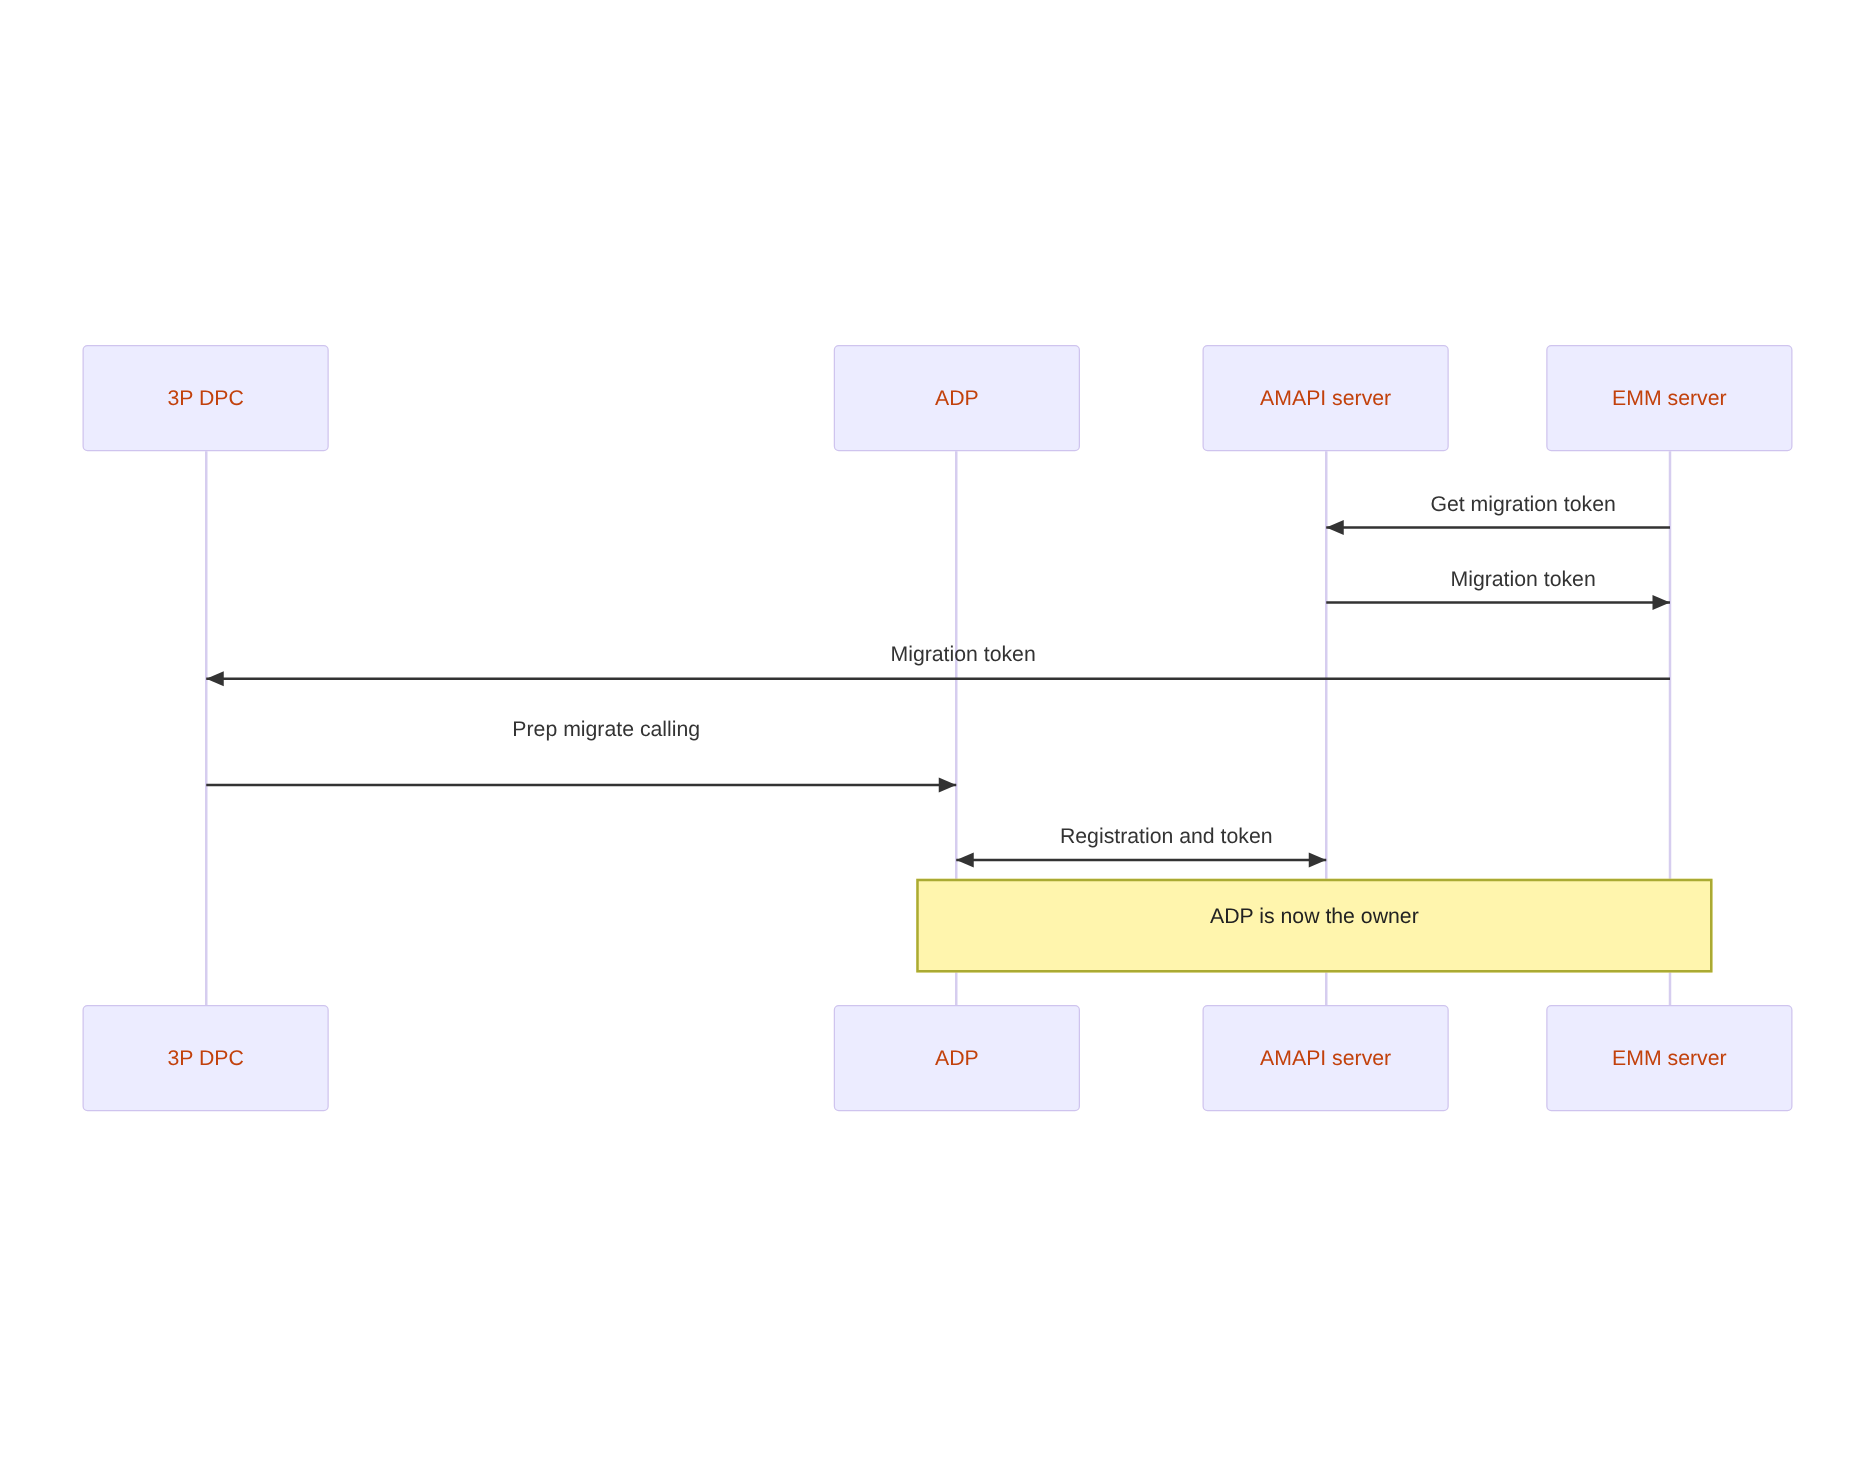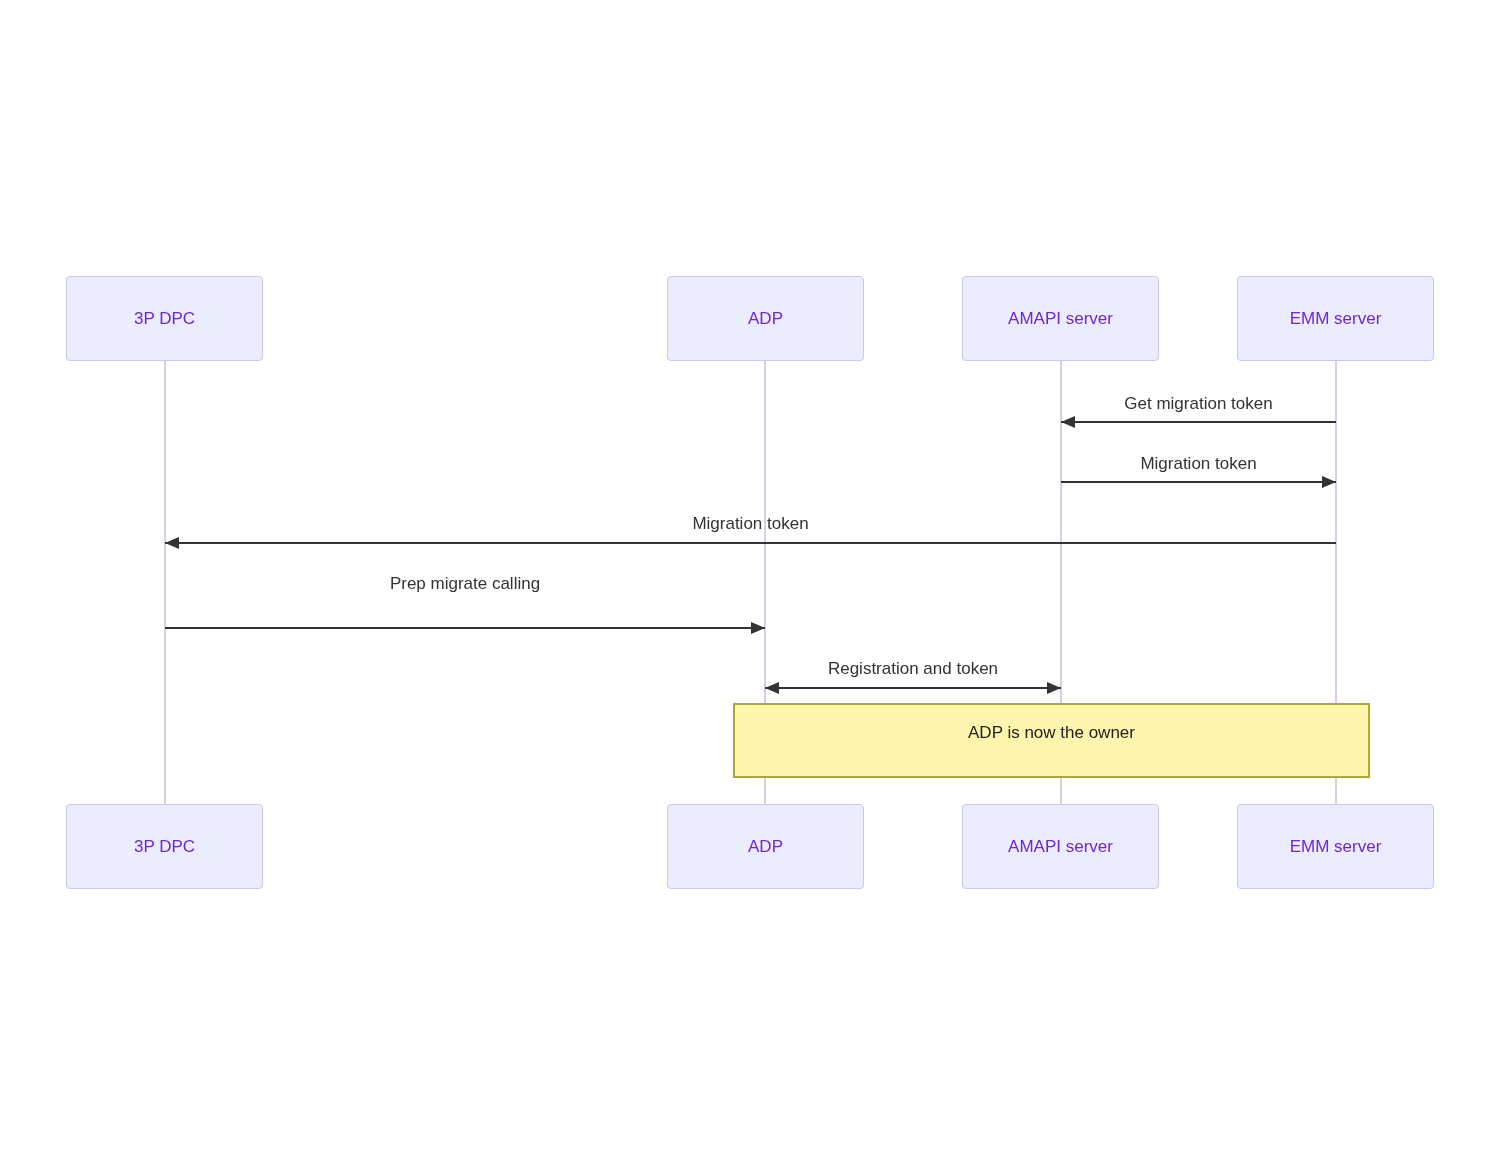--- a/index.html
+++ b/index.html
@@ -16,38 +16,39 @@
     width: 197px;
     height: 85px;
     box-sizing: border-box;
     background: #ECECFF;
     border: 1px solid #CFC4EE;
     border-radius: 4px;
     display: flex;
     align-items: center;
     justify-content: center;
     font-size: 17px;
-    color: #6d28d9;
+    color: #c2410c;
     z-index: 3;
   }
   .lifeline {
     position: absolute;
     width: 2px;
     top: 361px;
     height: 443px;
     background: #D6CDEF;
     z-index: 1;
   }
   .msg-label {
     position: absolute;
     text-align: center;
     font-size: 17px;
     line-height: 20px;
     color: #333333;
     z-index: 4;
+    padding-left: 20px;
   }
   .msg-label.two-line { line-height: 24px; }
   .msg-line {
     position: absolute;
     height: 2px;
     background: #333333;
     z-index: 3;
   }
   .arrowhead {
     position: absolute;

